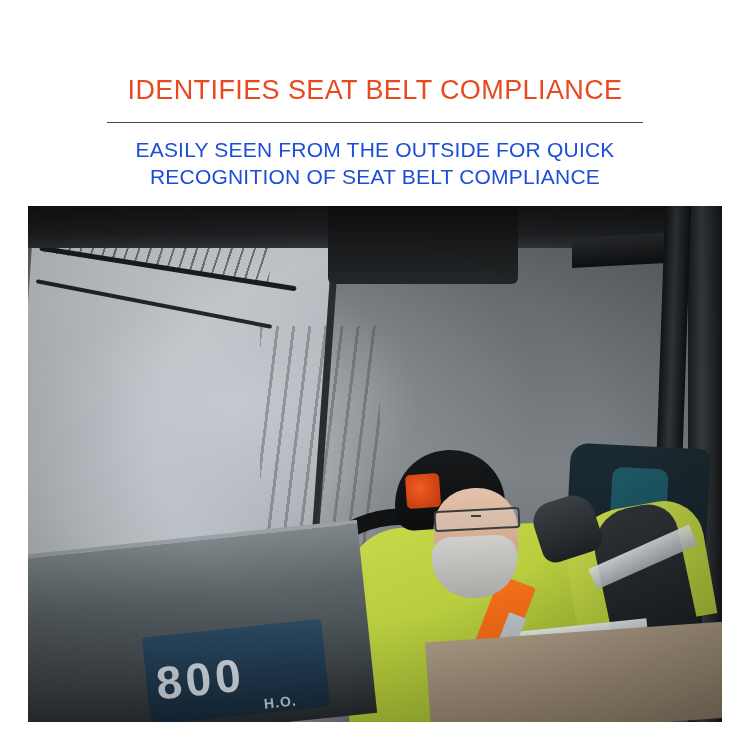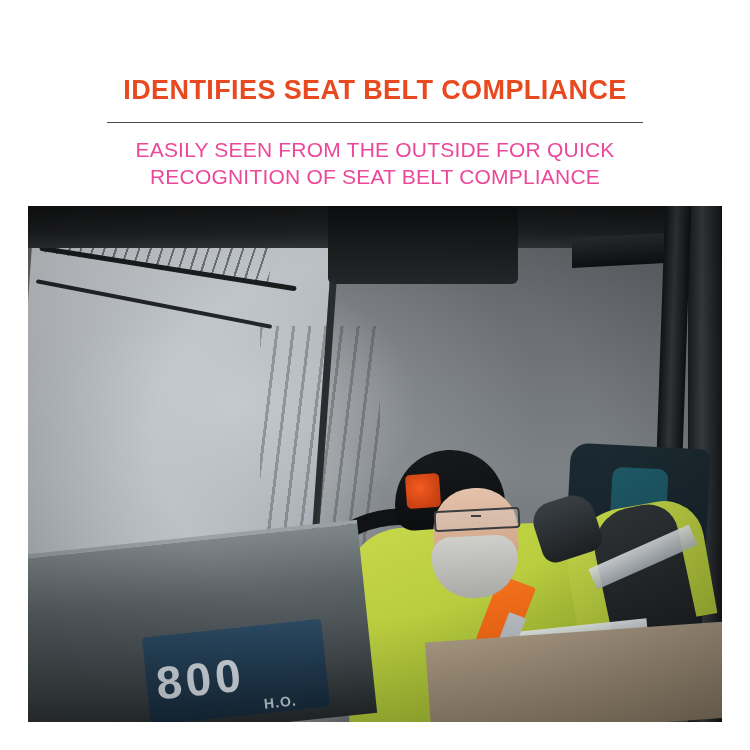--- a/index.html
+++ b/index.html
@@ -31,38 +31,38 @@
     width: 694px;
     height: 178px;
     background: #ffffff;
     text-align: center;
     box-sizing: border-box;
     padding-top: 48px;
   }
 
   .headline {
     font-size: 27px;
-    font-weight: bold;
+    font-weight: normal;
     letter-spacing: 0.4px;
     color: #e8491f;
     text-transform: uppercase;
     line-height: 1.1;
     margin: 0;
   }
 
   .rule {
     width: 536px;
     height: 1px;
     background: #4a4a4a;
     margin: 16px auto 14px auto;
   }
 
   .subline {
     font-size: 21px;
-    color: #ec4899;
+    color: #1d4ed8;
     text-transform: uppercase;
     line-height: 1.28;
     letter-spacing: 0.2px;
     margin: 0;
     padding: 0 40px;
   }
 
   
   .photo {
     position: absolute;

